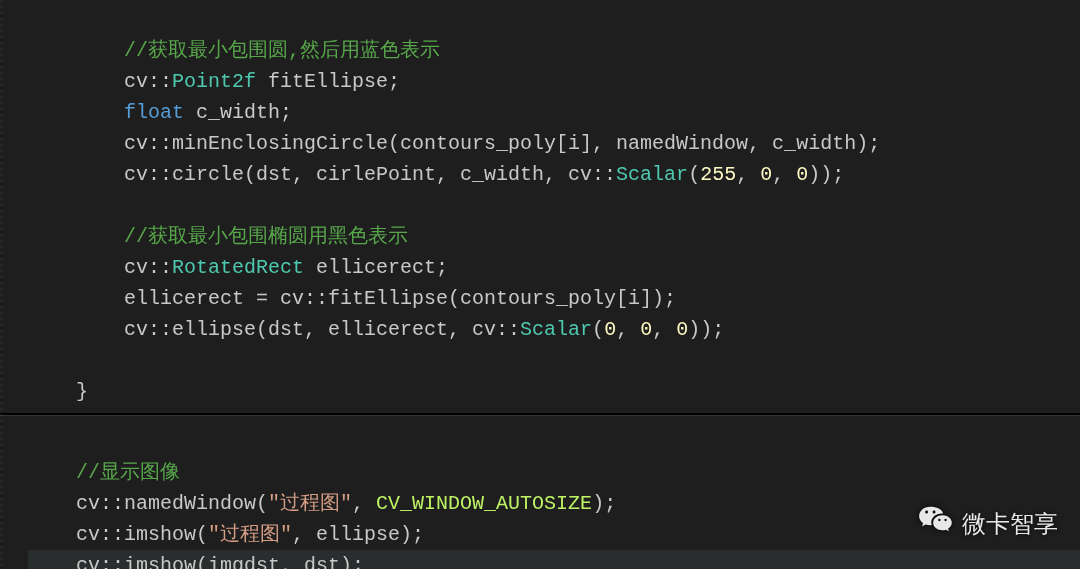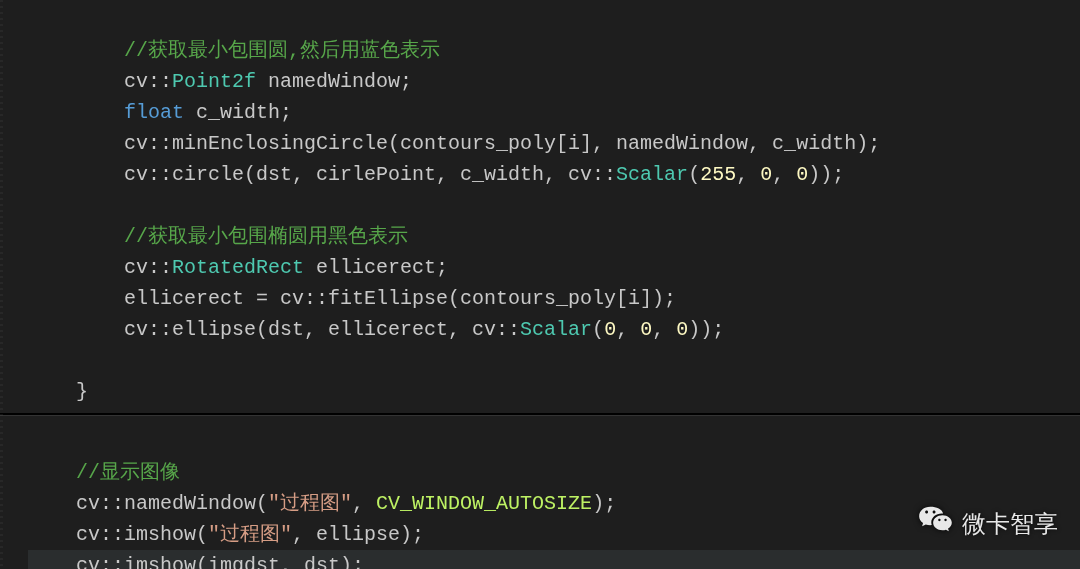--- a/index.html
+++ b/index.html
@@ -60,21 +60,21 @@
       width: 100%;
     }
   </style>
 </head>
 <body>
 
 <div class="left-edge"></div>
 
 <div class="code-area">
 <span>        <span class="c-comment">//获取最小包围圆,然后用蓝色表示</span></span>
-<span>        <span class="c-text">cv::</span><span class="c-type">Point2f</span><span class="c-text"> namedWindow;</span></span>
+<span>        <span class="c-text">cv::</span><span class="c-type">Point2f</span><span class="c-text"> fitEllipse;</span></span>
 <span>        <span class="c-keyword">float</span><span class="c-text"> c_width;</span></span>
 <span>        <span class="c-text">cv::minEnclosingCircle(contours_poly[i], namedWindow, c_width);</span></span>
 <span>        <span class="c-text">cv::circle(dst, cirlePoint, c_width, cv::</span><span class="c-type">Scalar</span><span class="c-text">(</span><span class="c-num">255</span><span class="c-text">, </span><span class="c-num">0</span><span class="c-text">, </span><span class="c-num">0</span><span class="c-text">));</span></span>
 <span> </span>
 <span>        <span class="c-comment">//获取最小包围椭圆用黑色表示</span></span>
 <span>        <span class="c-text">cv::</span><span class="c-type">RotatedRect</span><span class="c-text"> ellicerect;</span></span>
 <span>        <span class="c-text">ellicerect = cv::fitEllipse(contours_poly[i]);</span></span>
 <span>        <span class="c-text">cv::ellipse(dst, ellicerect, cv::</span><span class="c-type">Scalar</span><span class="c-text">(</span><span class="c-num">0</span><span class="c-text">, </span><span class="c-num">0</span><span class="c-text">, </span><span class="c-num">0</span><span class="c-text">));</span></span>
 <span> </span>
 <span>    <span class="c-text">}</span></span>

